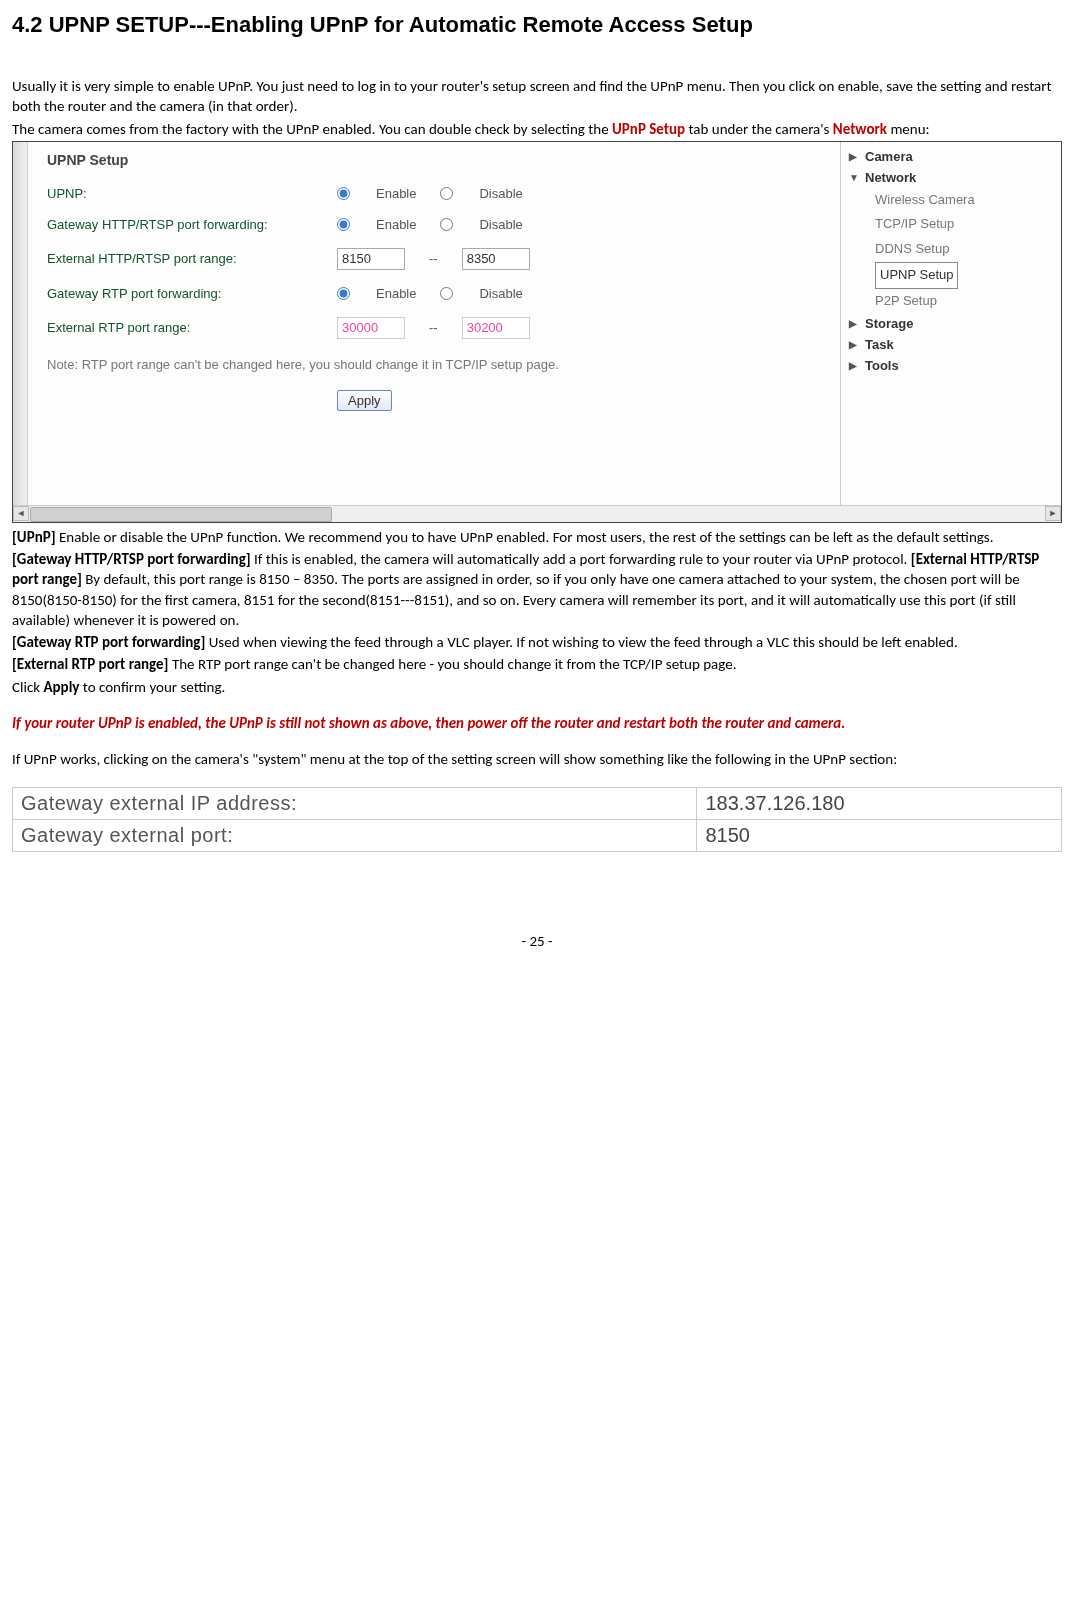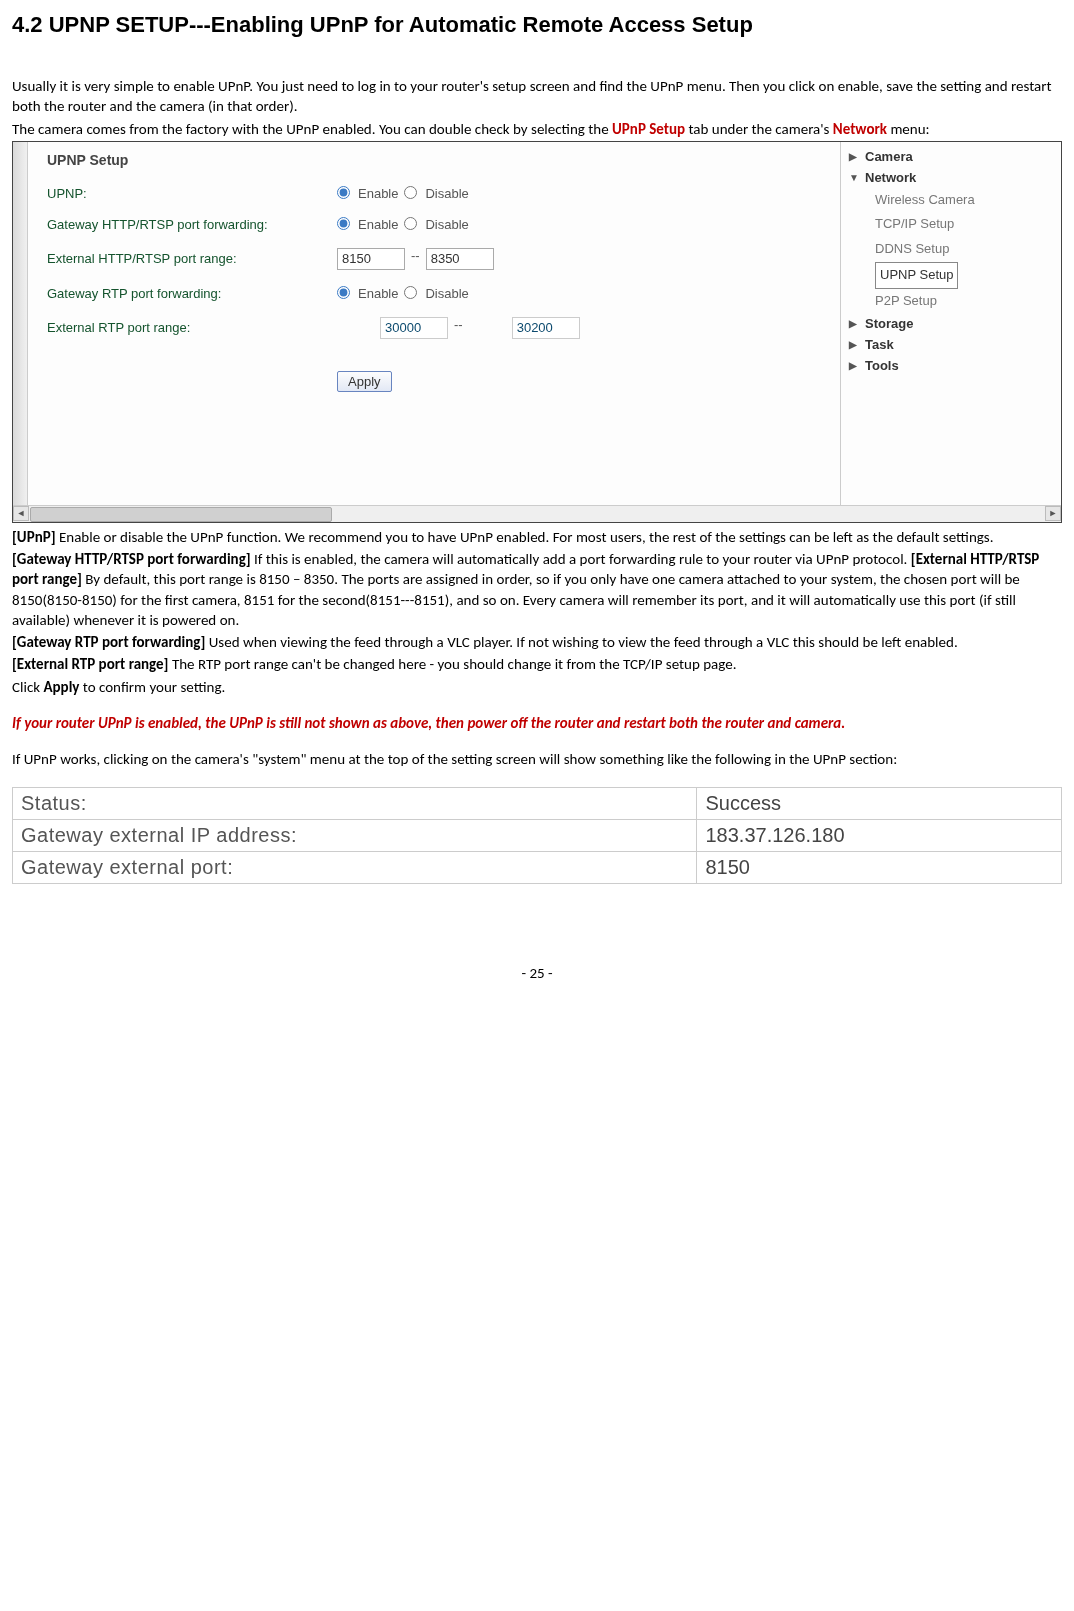--- a/index.html
+++ b/index.html
@@ -39,27 +39,27 @@
   }
   .s1-main {
     position: absolute;
     left: 14px; top: 0;
     right: 230px; bottom: 16px;
     padding: 10px 20px;
   }
   .s1-title { font-weight: bold; color: #444; margin-bottom: 18px; font-size: 14px;}
   .s1-row { display: flex; align-items: center; margin-bottom: 16px; }
   .s1-label { width: 290px; color: #14532d; }
-  .s1-ctrl { display: flex; align-items: flex-start; gap: 6px; color:#555;}
+  .s1-ctrl { display: flex; align-items: center; gap: 24px; color:#555;}
   .s1-ctrl input[type="radio"] { margin: 0 2px 0 0; accent-color:#3b7ac4;}
   .s1-ctrl input[type="text"] {
     width: 58px; height: 20px; border: 1px solid #aaa;
     font-size: 13px; padding: 0 4px; background:#fff; color:#333;
   }
-  .s1-ctrl input[type="text"]:disabled { background:#fff; color:#0c4a6e; border-color:#ccc;margin-left:43px;}
+  .s1-ctrl input[type="text"]:disabled { background:#fff; color:#ec4899; border-color:#ccc;}
   .s1-note { color:#777; margin-top: 4px; width: 720px; line-height:1.5;}
   .s1-apply {
     display:inline-block; margin-top: 16px; margin-left: 290px;
     padding: 2px 10px;
     border: 1px solid #6885c0;
     background: linear-gradient(#fdfdfd,#e2e8f5);
     color:#333; font-size:13px; border-radius:2px;
   }
   .s1-side {
     position: absolute;
@@ -175,20 +175,21 @@
 
     <div class="s1-row">
       <div class="s1-label">External RTP port range:</div>
       <div class="s1-ctrl">
         <input type="text" disabled="" value="30000" style="">
         <span>--</span>
         <input type="text" disabled="" value="30200" style="">
       </div>
     </div>
 
+    <div class="s1-note">Note: RTP port range can't be changed here, you should change it in TCP/IP setup page.</div>
 
     <div class="s1-apply">Apply</div>
   </div>
 
   <div class="s1-side">
     <div class="s1-side-item bold">
         <span class="arrow">▶</span>
         <span>Camera</span>
       </div>
     <div class="s1-side-item bold">
@@ -230,24 +231,20 @@
 <p class="para-block"><span class="bold">[External RTP port range] </span><span>The RTP port range can't be changed here - you should change it from the TCP/IP setup page.</span></p>
 
 <p class="para-block"><span>Click </span><span class="bold">Apply</span><span> to confirm your setting.</span></p>
 
 <p style="margin-top:16px;" class="italic-red">If your router UPnP is enabled, the UPnP is still not shown as above, then power off the router and restart both the router and camera.</p>
 
 <p style="margin-top:16px;">If UPnP works, clicking on the camera's "system" menu at the top of the setting screen will show something like the following in the UPnP section:</p>
 
 <table class="status-table">
   <tbody>
-  <tr>
-        <td>Status:</td>
-        <td>Success</td>
-      </tr>
   <tr>
         <td>Gateway external IP address:</td>
         <td>183.37.126.180</td>
       </tr>
   <tr>
         <td>Gateway  external  port:</td>
         <td>8150</td>
       </tr>
 </tbody>
   </table>

